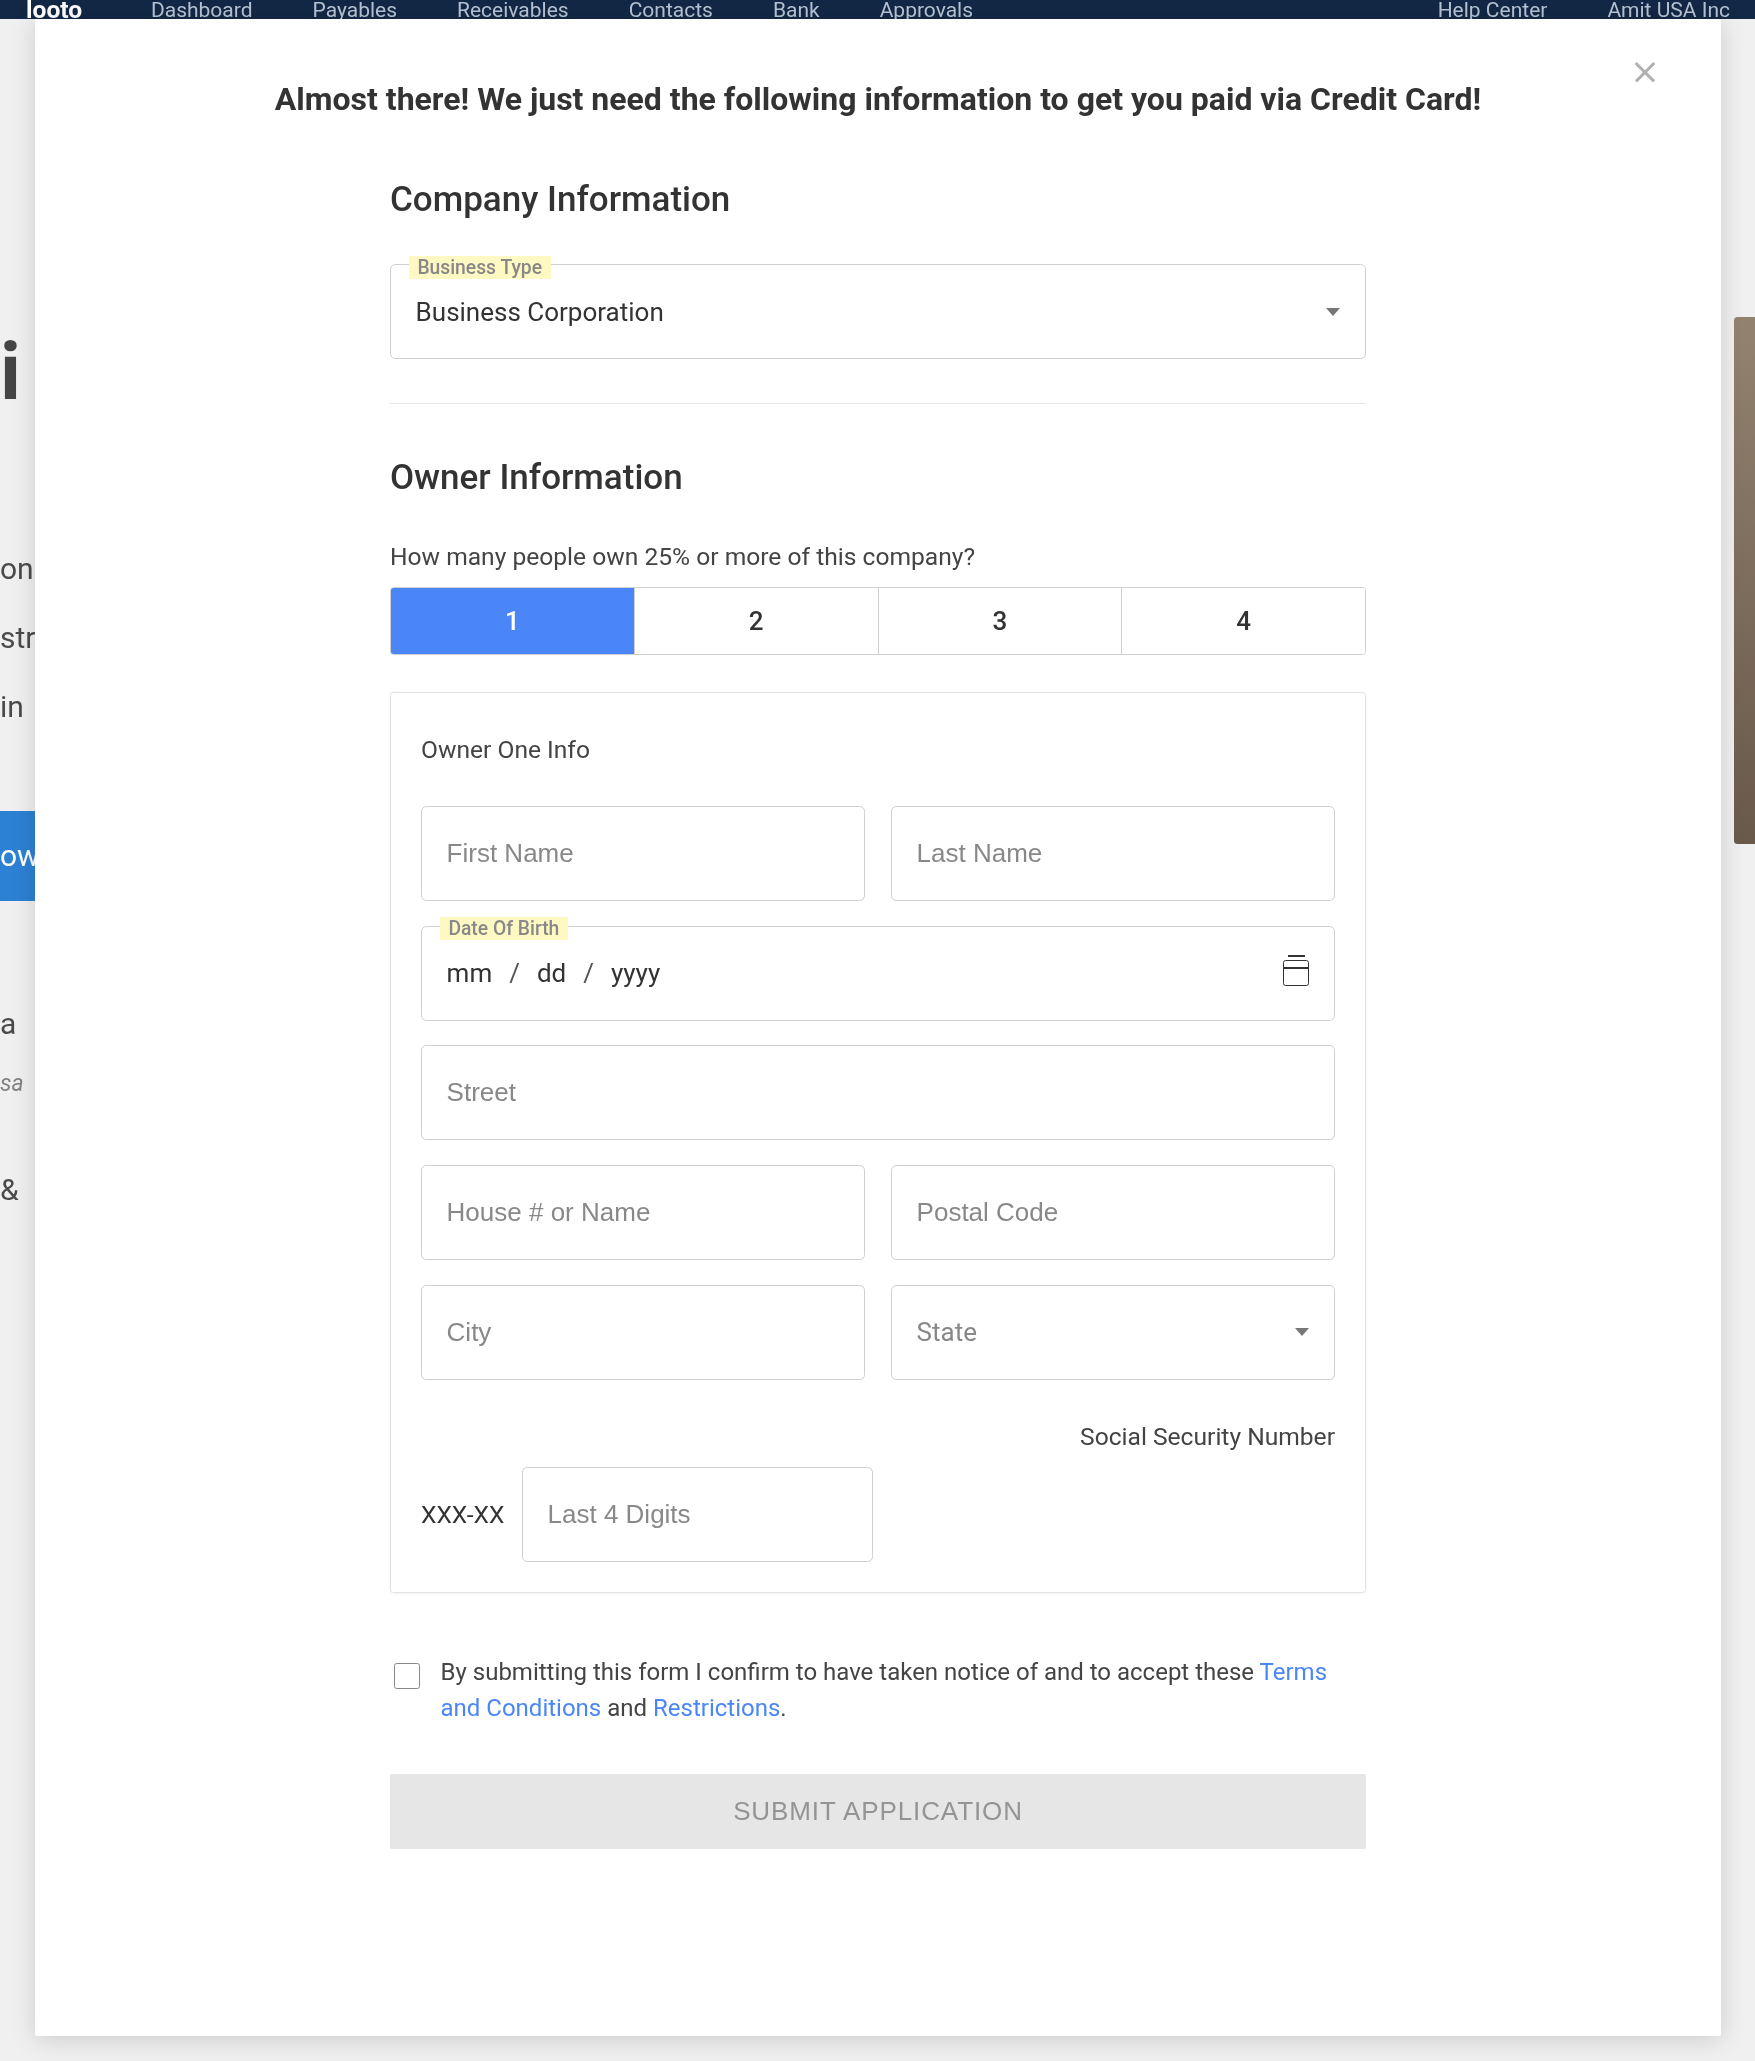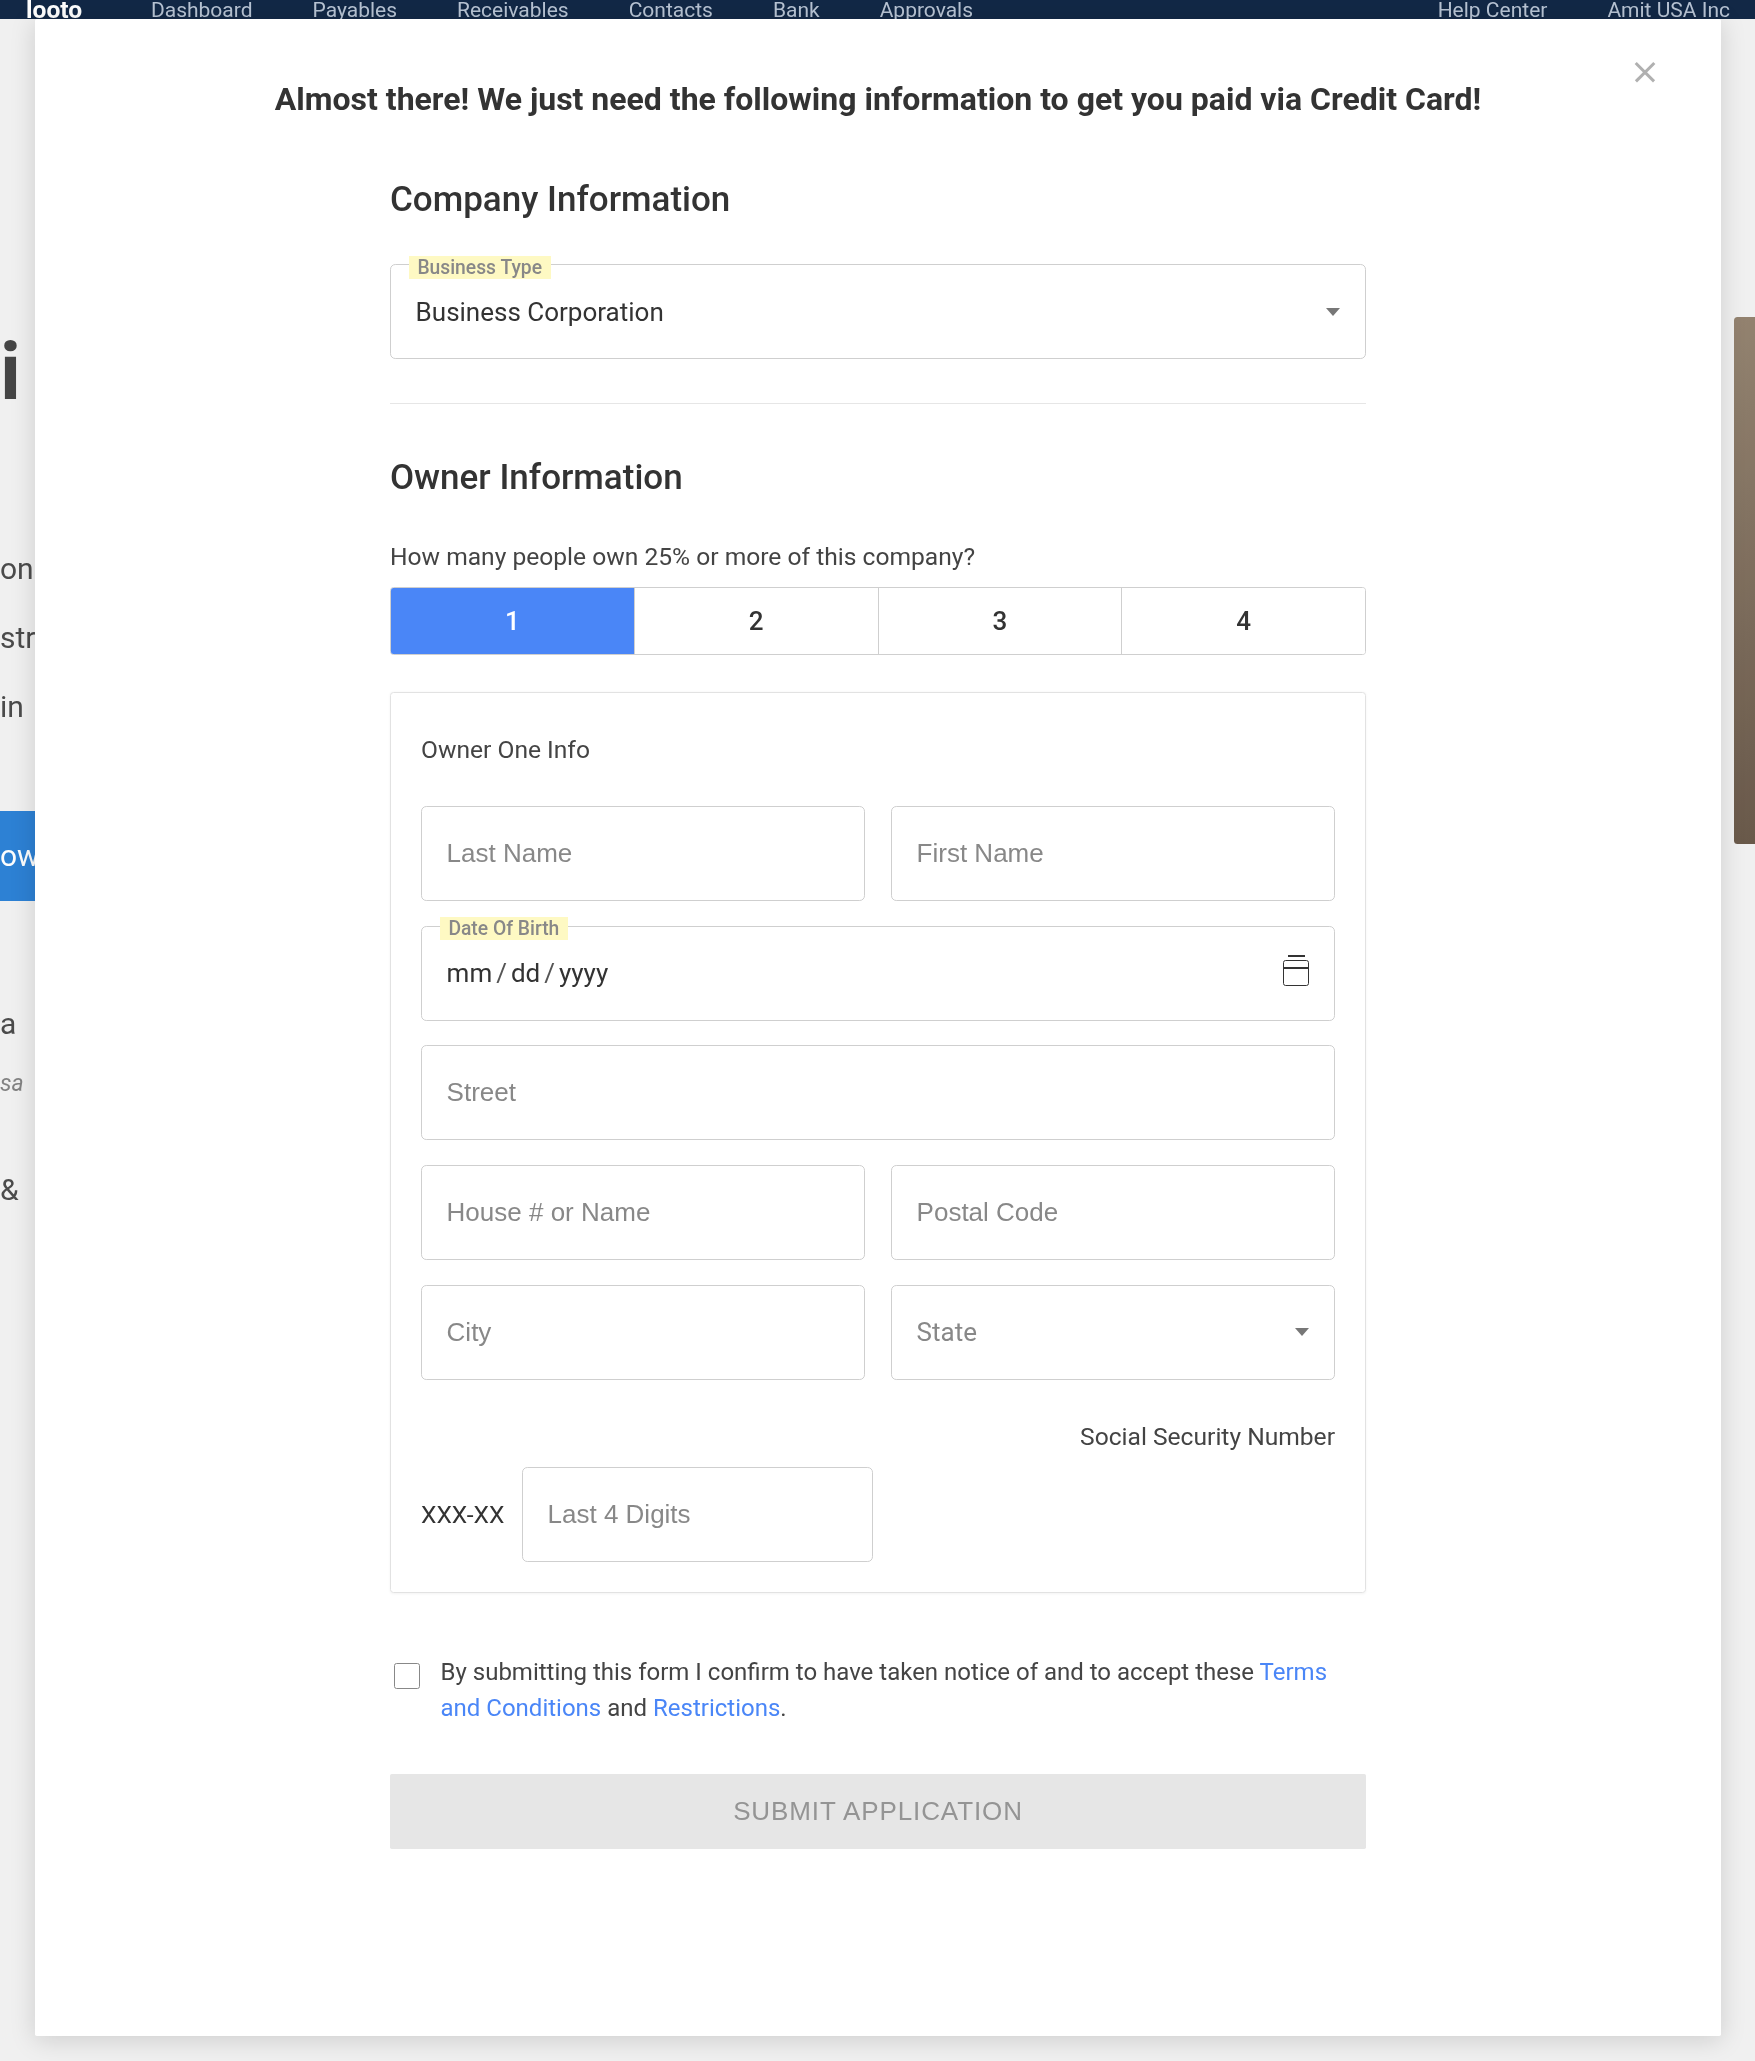--- a/index.html
+++ b/index.html
@@ -324,21 +324,21 @@
       font-size: 26px;
       font-weight: 500;
       letter-spacing: 0.9px;
       cursor: pointer;
       border-radius: 1.8px;
     }
     .date-input-text {
       font-family: inherit;
       color: #555;
       display: flex;
-      gap: 4px;
+      gap: 17px;
     }
     .date-input-text span.sep {
       color: #555;
     }
   </style>
 </head>
 <body>
 
 <div class="topnav">
   <span class="brand">looto</span>
@@ -394,24 +394,24 @@
         <div class="seg">2</div>
         <div class="seg">3</div>
         <div class="seg">4</div>
       </div>
 
       <div class="owner-card">
         <div class="card-title">Owner One Info</div>
 
         <div class="two-col">
           <div class="field-wrap">
+            <input type="text" placeholder="First Name" style="">
+          </div>
+          <div class="field-wrap">
             <input type="text" placeholder="Last Name" style="">
-          </div>
-          <div class="field-wrap">
-            <input type="text" placeholder="First Name" style="">
           </div>
         </div>
 
         <div class="field-wrap">
           <span class="floating-label">Date Of Birth</span>
           <div class="value date-input-text">
             <span>mm</span>
               <span class="sep">/</span>
               <span>dd</span>
               <span class="sep">/</span>

